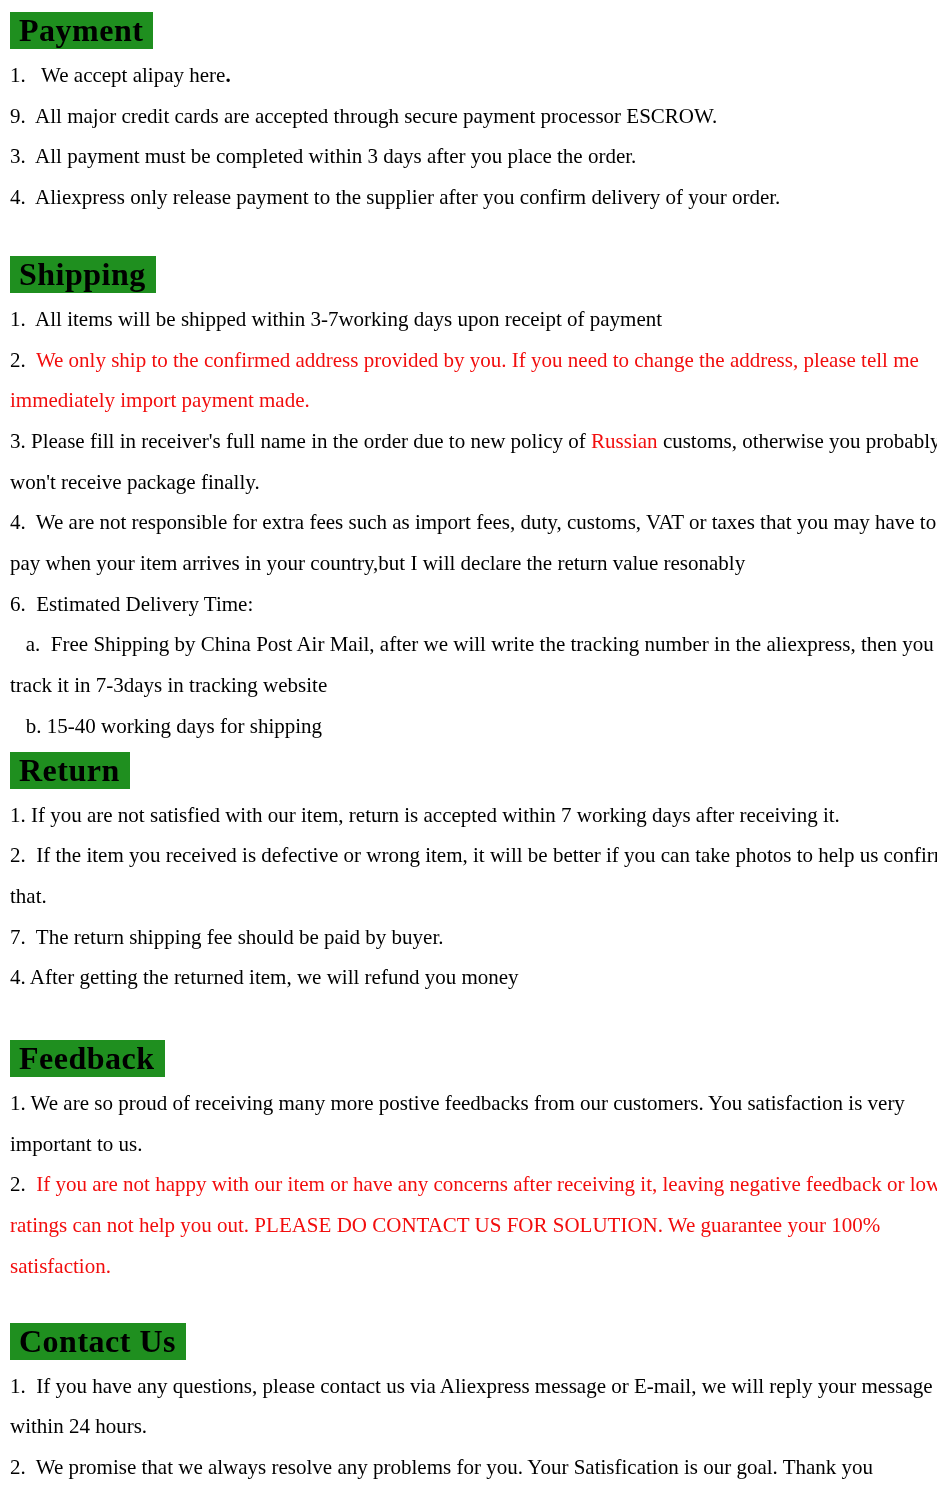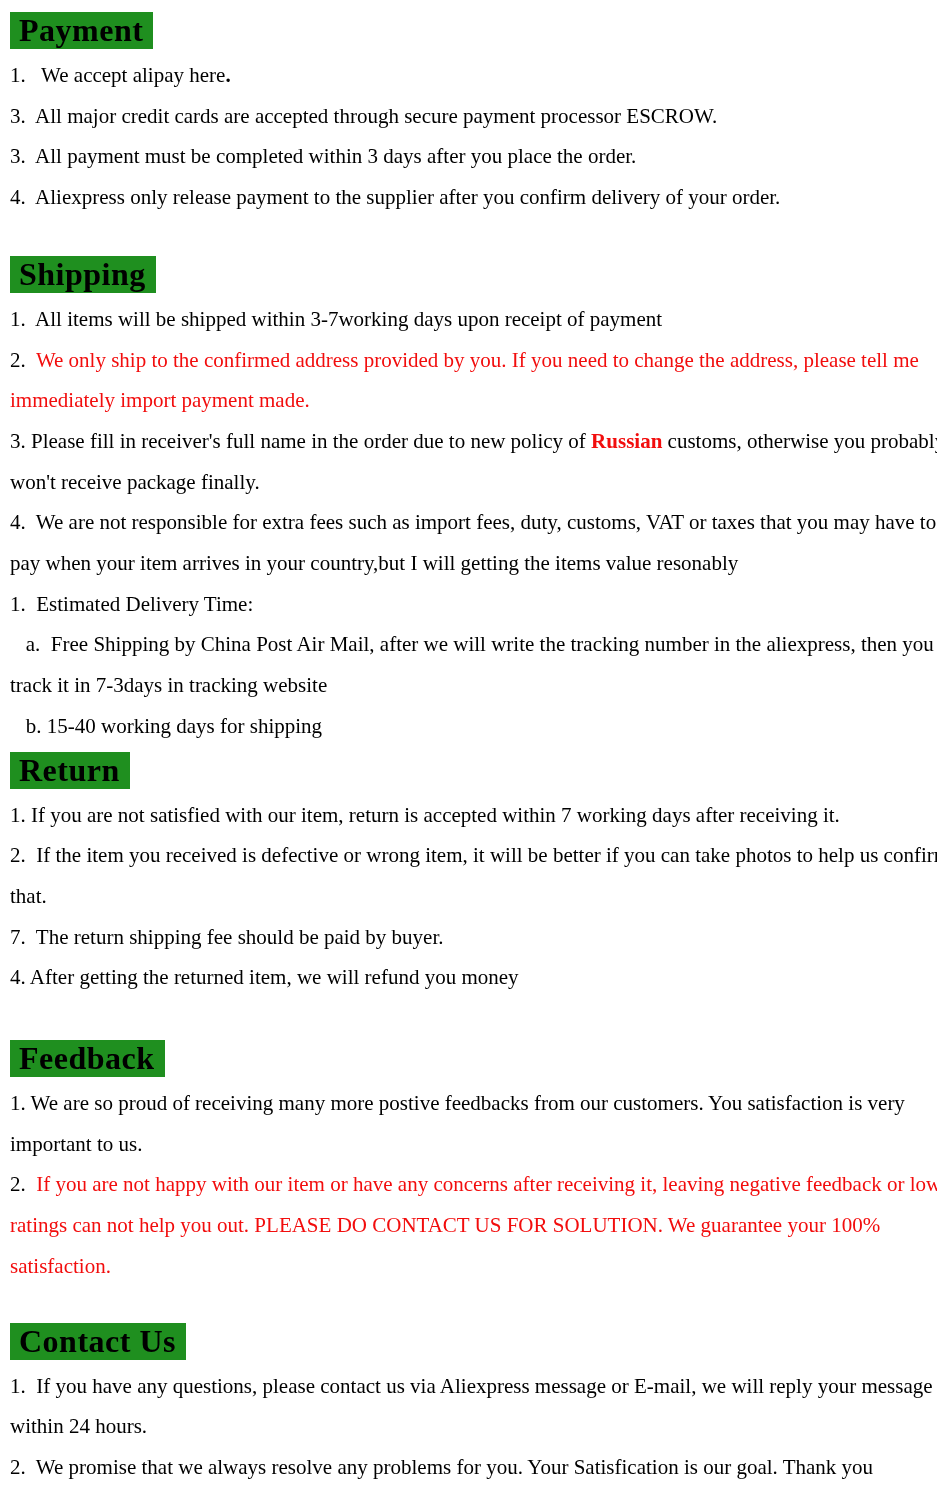--- a/index.html
+++ b/index.html
@@ -40,43 +40,43 @@
     padding: 0 10px 1px 9px;
     letter-spacing: 0.5px;
   }
   .line {
     font-size: 21px;
     line-height: 40.7px;
     white-space: pre;       
   }
   .seg.red      { color: var(--txt-red, #ff0000); }
   .seg.bold     { font-weight: 700; }
-  .seg.bold-red { color: var(--txt-red, #ff0000); font-weight: 700; }
+  .seg.bold-red { color: var(--txt-red, #ff0000); font-weight: 400; }
 </style>
 </head>
 <body>
 
 <main class="doc">
     <section class="sec sec-payment">
       <h2 class="sec-header"><span class="hl">Payment</span></h2>
       <div class="line"><span class="seg">1.   We accept alipay here</span><span class="seg bold">.</span></div>
-      <div class="line"><span class="seg">3.  All major credit cards are accepted through secure payment processor ESCROW.</span></div>
+      <div class="line"><span class="seg">9.  All major credit cards are accepted through secure payment processor ESCROW.</span></div>
       <div class="line"><span class="seg">3.  All payment must be completed within 3 days after you place the order.</span></div>
       <div class="line"><span class="seg">4.  Aliexpress only release payment to the supplier after you confirm delivery of your order.</span></div>
     </section>
     <section class="sec sec-shipping">
       <h2 class="sec-header"><span class="hl">Shipping</span></h2>
       <div class="line"><span class="seg">1.  All items will be shipped within 3-7working days upon receipt of payment</span></div>
       <div class="line"><span class="seg">2.  </span><span class="seg red">We only ship to the confirmed address provided by you. If you need to change the address, please tell me</span></div>
       <div class="line"><span class="seg red">immediately import payment made.</span></div>
       <div class="line"><span class="seg">3. Please fill in receiver's full name in the order due to new policy of </span><span class="seg bold-red">Russian</span><span class="seg"> customs, otherwise you probably</span></div>
       <div class="line"><span class="seg">won't receive package finally.</span></div>
       <div class="line"><span class="seg">4.  We are not responsible for extra fees such as import fees, duty, customs, VAT or taxes that you may have to</span></div>
-      <div class="line"><span class="seg">pay when your item arrives in your country,but I will getting the items value resonably</span></div>
-      <div class="line"><span class="seg">1.  Estimated Delivery Time:</span></div>
+      <div class="line"><span class="seg">pay when your item arrives in your country,but I will declare the return value resonably</span></div>
+      <div class="line"><span class="seg">6.  Estimated Delivery Time:</span></div>
       <div class="line"><span class="seg">   a.  Free Shipping by China Post Air Mail, after we will write the tracking number in the aliexpress, then you can</span></div>
       <div class="line"><span class="seg">track it in 7-3days in tracking website</span></div>
       <div class="line"><span class="seg">   b. 15-40 working days for shipping</span></div>
     </section>
     <section class="sec sec-return">
       <h2 class="sec-header"><span class="hl">Return</span></h2>
       <div class="line"><span class="seg">1. If you are not satisfied with our item, return is accepted within 7 working days after receiving it.</span></div>
       <div class="line"><span class="seg">2.  If the item you received is defective or wrong item, it will be better if you can take photos to help us confirming</span></div>
       <div class="line"><span class="seg">that.</span></div>
       <div class="line"><span class="seg">7.  The return shipping fee should be paid by buyer.</span></div>

